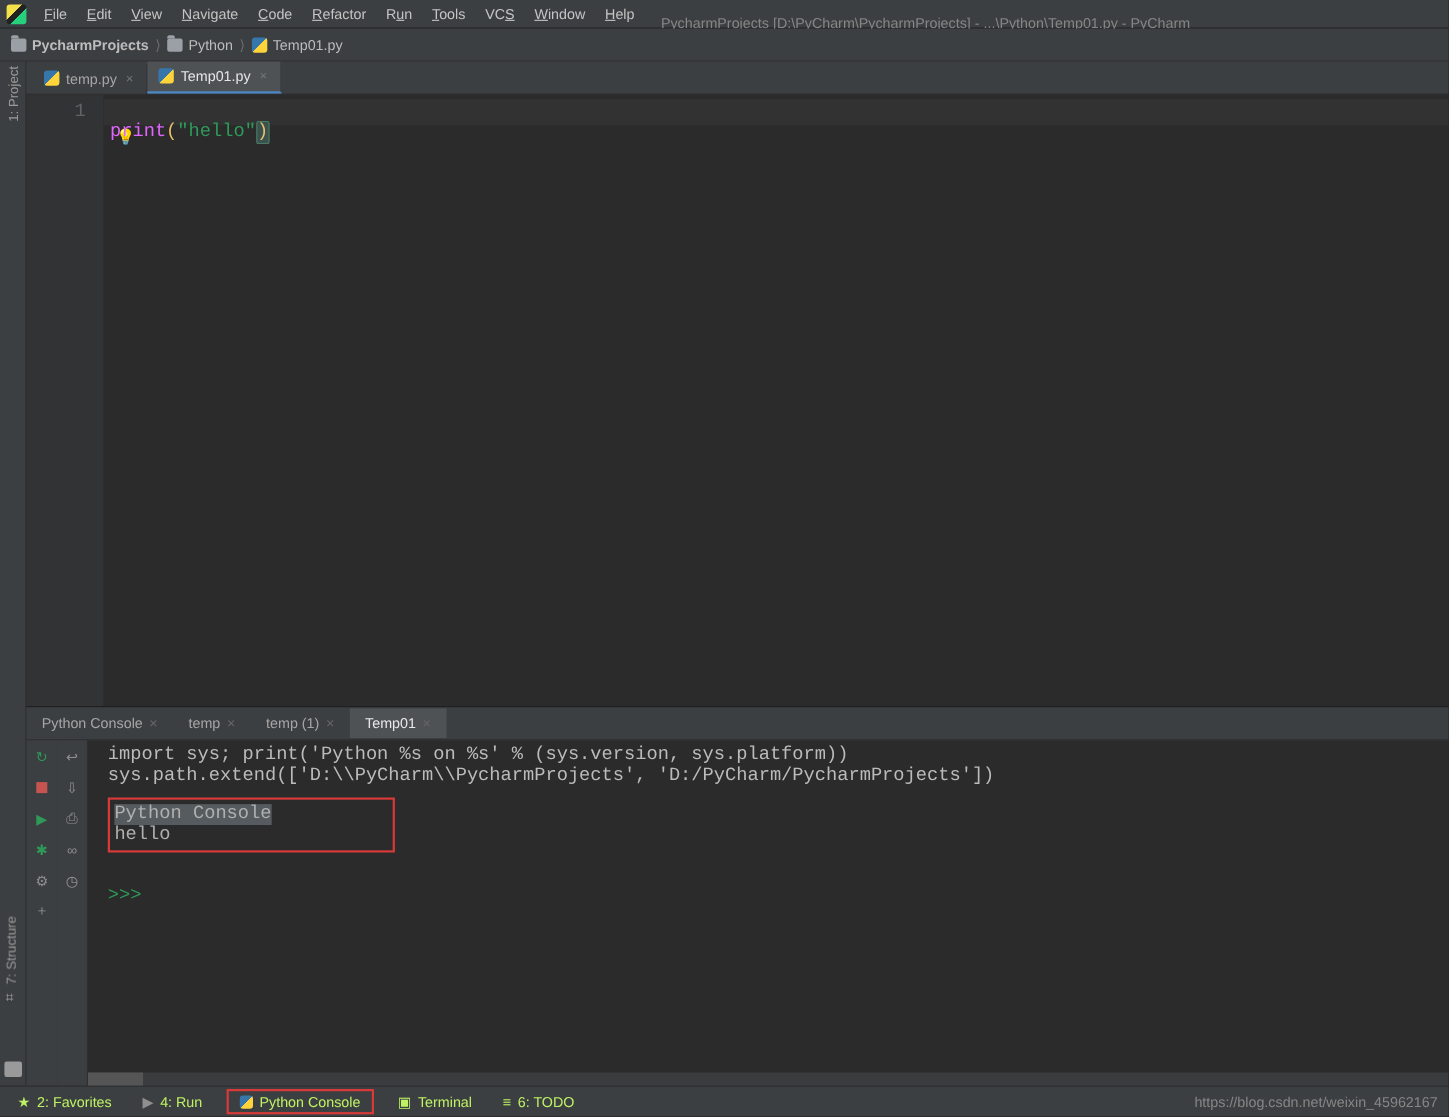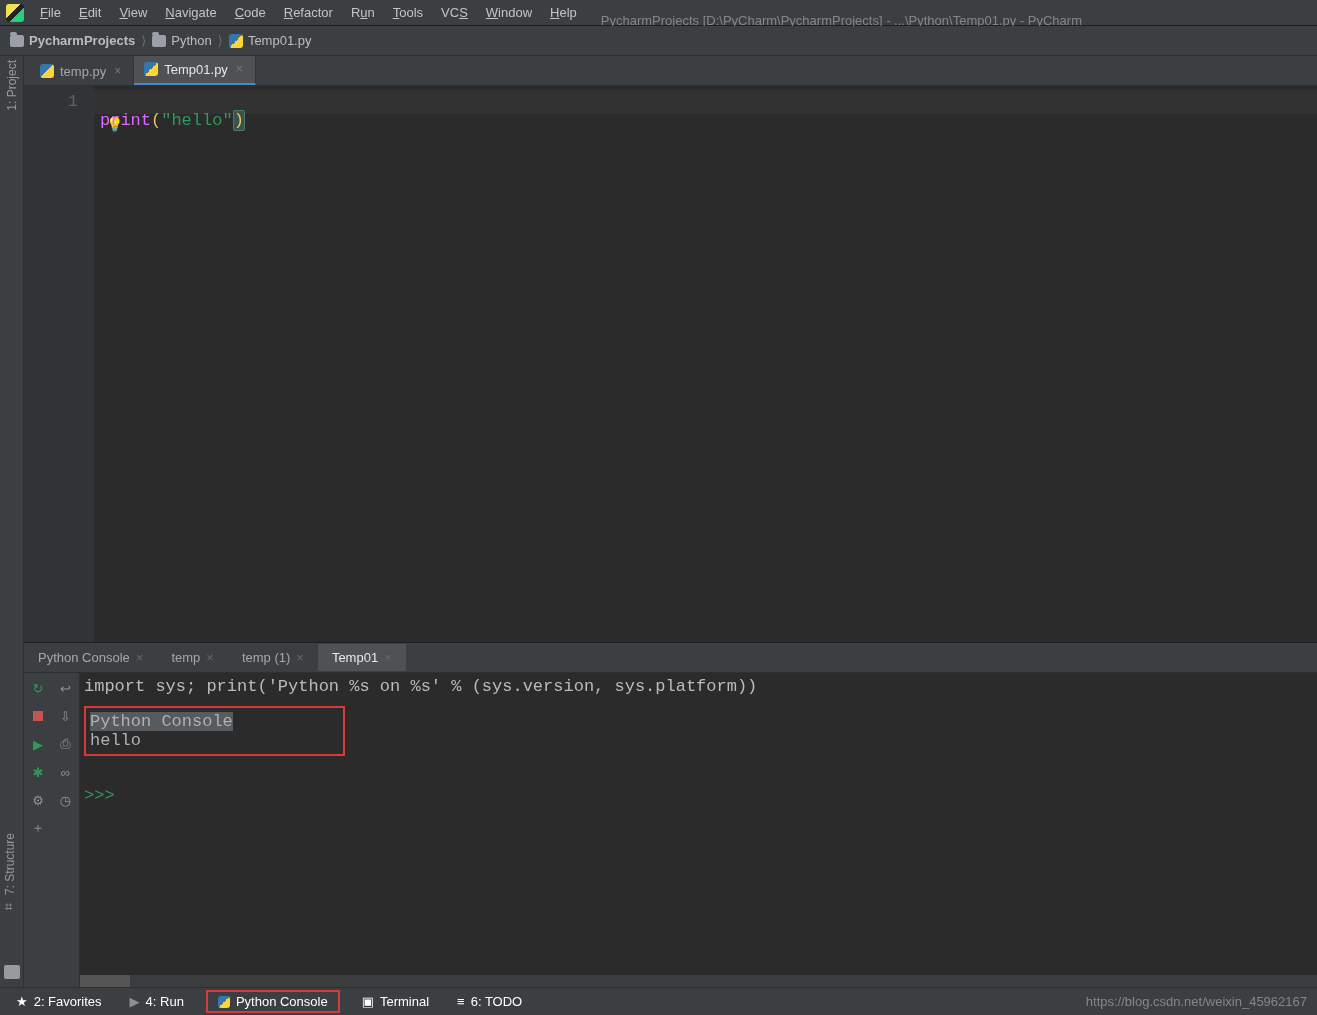--- a/index.html
+++ b/index.html
@@ -132,37 +132,37 @@
   .console-body { flex:1; display:flex; min-height:0; }
   .console-tools {
     width:28px; background:#3c3f41; display:flex; flex-direction:column; align-items:center; padding-top:6px; gap:10px;
   }
   .tool { width:18px; height:18px; display:flex; align-items:center; justify-content:center; cursor:pointer; color:#8f8f8f;}
   .console-tools2 {
     width:28px; background:#3c3f41; display:flex; flex-direction:column; align-items:center; padding-top:6px; gap:10px;
     border-right:1px solid #2e2f30;
   }
   .console-text {
-    flex:1; overflow:auto; padding:4px 4px; font-family:"Consolas","Courier New",monospace; font-size:17px;
+    flex:1; overflow:auto; padding:4px 18px; font-family:"Consolas","Courier New",monospace; font-size:17px;
     color:#b0b0b0; position:relative;
   }
   .console-text .line{white-space:pre;}
   .co-import{color:#bbbbbb;}
   .co-hl{background:#555b5e;}
   .prompt{color:#2e9958;}
   .red-box{
     border:2px solid #d83a3a; display:inline-block; padding:4px 110px 4px 4px; margin-top:10px;
   }
 
   
   .bottombar{
     height:28px; background:#3c3f41; display:flex; align-items:center;
     border-top:1px solid #2e2f30; padding:0 10px; gap:16px;
   }
-  .bottombar .btn{color:#ffffff; display:flex; align-items:center; gap:6px; cursor:pointer; padding:4px 6px;}
+  .bottombar .btn{color:#bef264; display:flex; align-items:center; gap:6px; cursor:pointer; padding:4px 6px;}
   .bottombar .btn.active{border:2px solid #d83a3a; padding:2px 10px;}
   .spacer{flex:1;}
   .bottombar .watermark{color:#868686;}
 
   .ic-star:before{content:"★";}
   .ic-play:before{content:"▶"; color:#8f8f8f;}
   .ic-term:before{content:"▣";}
   .ic-list:before{content:"≡";}
   .ic-refresh:before{content:"↻"; color:#2e9958;}
   .ic-stop{width:10px;height:10px;background:#c75450;display:inline-block;}
@@ -292,20 +292,21 @@
         </div>
         <div class="console-tools2">
           <span class="tool ic-wrap"></span>
           <span class="tool ic-dl"></span>
           <span class="tool ic-print"></span>
           <span class="tool ic-inf"></span>
           <span class="tool ic-clock"></span>
         </div>
         <div class="console-text">
 <div class="line co-import">import sys; print('Python %s on %s' % (sys.version, sys.platform))</div>
+<div class="line co-import">sys.path.extend(['D:\\PyCharm\\PycharmProjects', 'D:/PyCharm/PycharmProjects'])</div>
 <div class="red-box">
 <div class="line"><span class="co-hl">Python Console</span></div>
 <div class="line">hello</div>
 </div>
 <div class="line" style="margin-top:30px;"><span class="prompt">&gt;&gt;&gt;</span></div>
           <div class="scrollbar-h">
               <div class="thumb"></div>
             </div>
         </div>
       </div>

